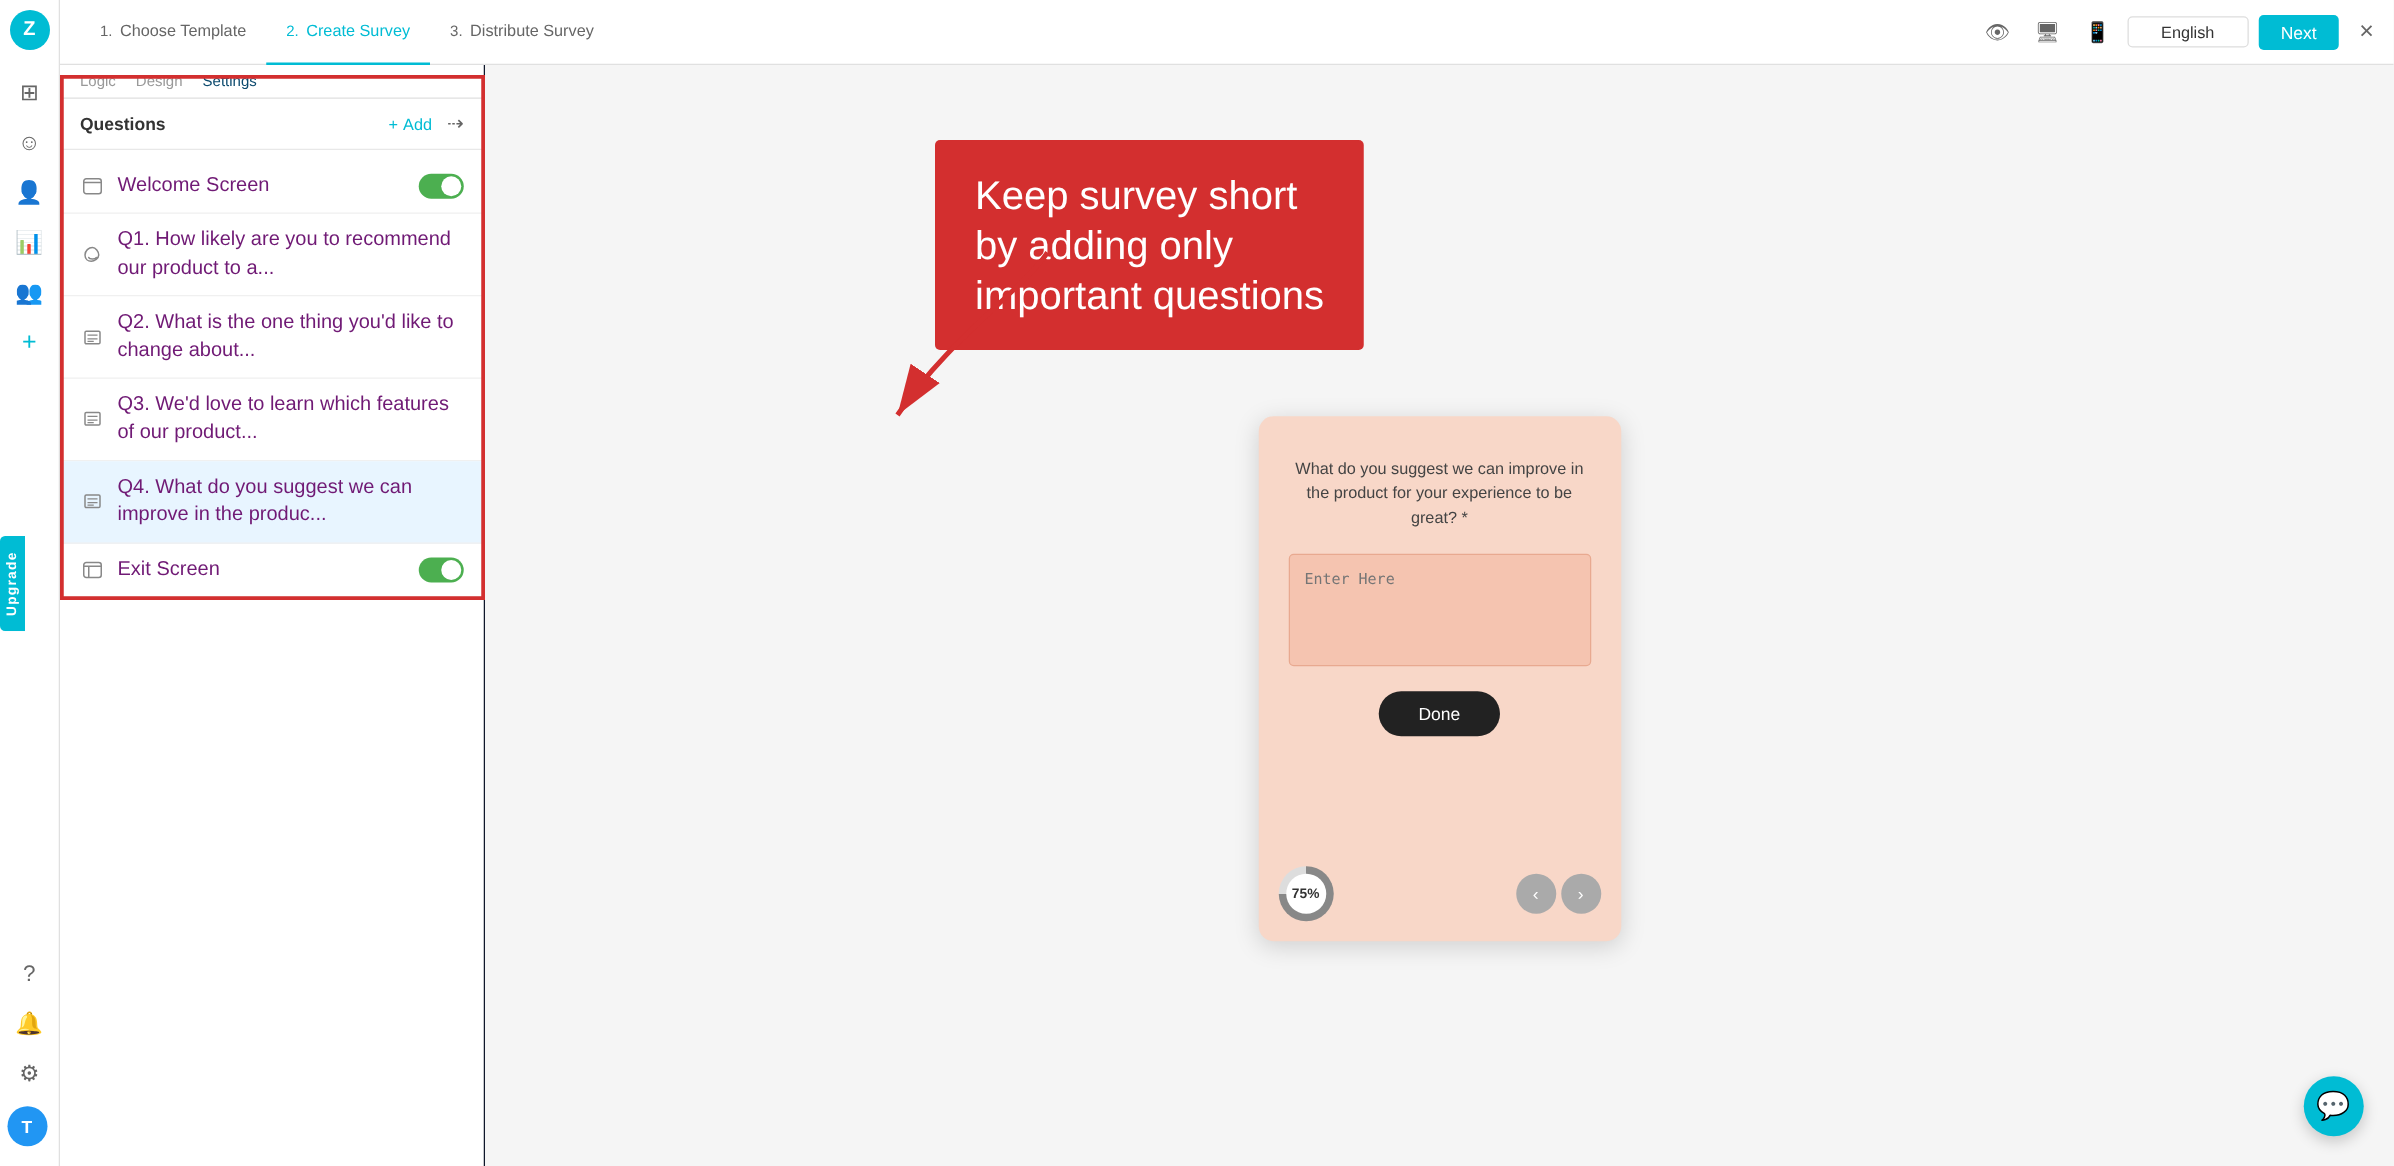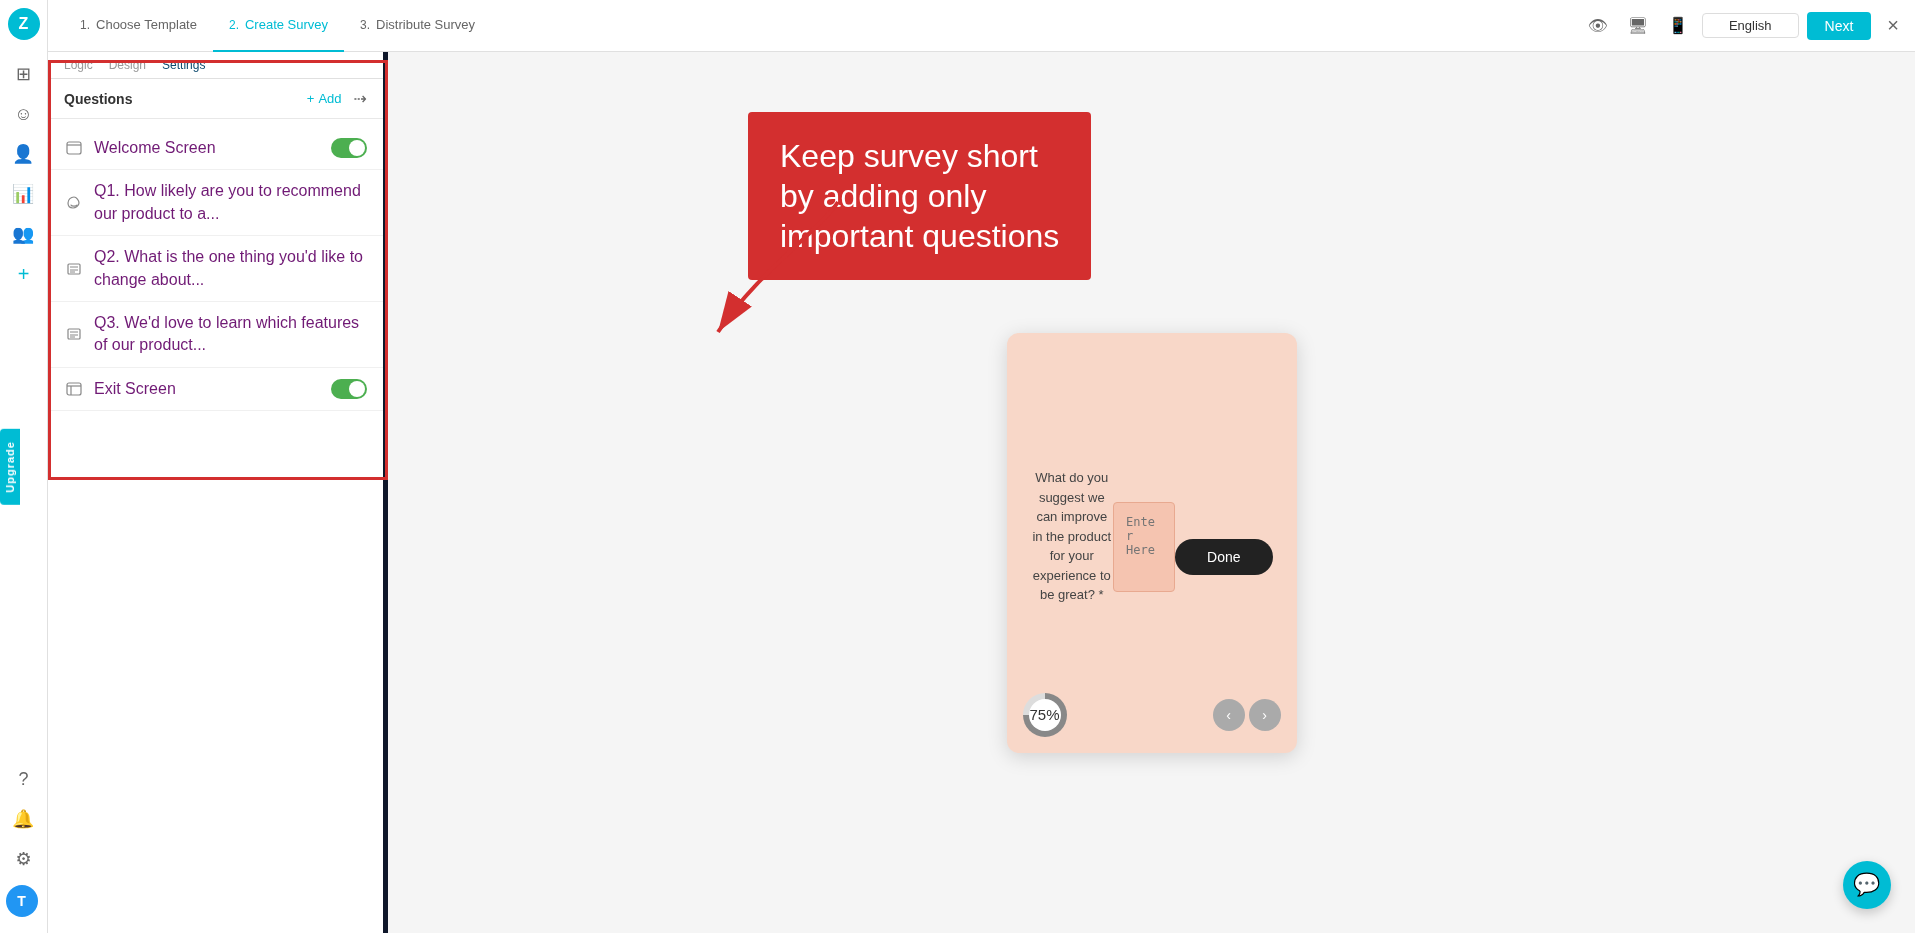--- a/index.html
+++ b/index.html
@@ -146,21 +146,21 @@
     .content-row {
       display: flex;
       flex: 1;
       overflow: hidden;
     }
 
     
     .left-panel {
       width: 340px;
       background: white;
-      border-right: 5px solid #0f172a;
+      border-right: 1px solid #0f172a;
       display: flex;
       flex-direction: column;
       flex-shrink: 0;
       position: relative;
     }
 
     
     .questions-header {
       display: flex;
       align-items: center;
@@ -273,20 +273,21 @@
       position: relative;
     }
 
     
     .phone-mockup {
       width: 290px;
       background: #f8d7c8;
       border-radius: 12px;
       padding: 32px 24px 24px;
       display: flex;
+      flex-direction: column;
       align-items: center;
       box-shadow: 0 4px 20px rgba(0,0,0,0.15);
       min-height: 420px;
       position: relative;
     }
     .phone-question {
       font-size: 13px;
       text-align: center;
       color: #444;
       margin-bottom: 20px;
@@ -327,21 +328,21 @@
     .progress-circle {
       width: 44px; height: 44px;
       border-radius: 50%;
       background: conic-gradient(#888 0% 75%, #ddd 75% 100%);
       display: flex; align-items: center; justify-content: center;
       font-size: 10px; font-weight: bold; color: #333;
     }
     .progress-inner {
       width: 32px; height: 32px; border-radius: 50%; background: white;
       display: flex; align-items: center; justify-content: center;
-      font-size: 15px; font-weight: normal;
+      font-size: 11px; font-weight: bold;
     }
     .nav-arrows {
       display: flex; gap: 4px;
     }
     .nav-arrow {
       width: 32px; height: 32px;
       border-radius: 50%;
       background: #aaa;
       border: none;
       display: flex; align-items: center; justify-content: center;
@@ -474,20 +475,31 @@
             <svg width="16" height="16" viewBox="0 0 16 16" fill="none">
               <rect x="2" y="3" width="12" height="10" rx="1" stroke="#888" stroke-width="1.2"></rect>
               <line x1="4" y1="6" x2="12" y2="6" stroke="#888" stroke-width="1"></line>
               <line x1="4" y1="9" x2="12" y2="9" stroke="#888" stroke-width="1"></line>
               <line x1="4" y1="11" x2="9" y2="11" stroke="#888" stroke-width="1"></line>
             </svg>
           </div>
           <span class="q-text">Q3. We'd love to learn which features of our product...</span>
         </div>
 
+        <div class="question-item active">
+          <div class="q-icon">
+            <svg width="16" height="16" viewBox="0 0 16 16" fill="none">
+              <rect x="2" y="3" width="12" height="10" rx="1" stroke="#888" stroke-width="1.2"></rect>
+              <line x1="4" y1="6" x2="12" y2="6" stroke="#888" stroke-width="1"></line>
+              <line x1="4" y1="9" x2="12" y2="9" stroke="#888" stroke-width="1"></line>
+              <line x1="4" y1="11" x2="9" y2="11" stroke="#888" stroke-width="1"></line>
+            </svg>
+          </div>
+          <span class="q-text">Q4. What do you suggest we can improve in the produc...</span>
+        </div>
 
         <div class="question-item">
           <div class="q-icon">
             <svg width="16" height="16" viewBox="0 0 16 16" fill="none">
               <rect x="1" y="2" width="14" height="12" rx="2" stroke="#888" stroke-width="1.2"></rect>
               <line x1="1" y1="5" x2="15" y2="5" stroke="#888" stroke-width="1.2"></line>
               <path d="M5 5 v9" stroke="#888" stroke-width="1.2"></path>
             </svg>
           </div>
           <span class="q-text">Exit Screen</span>

